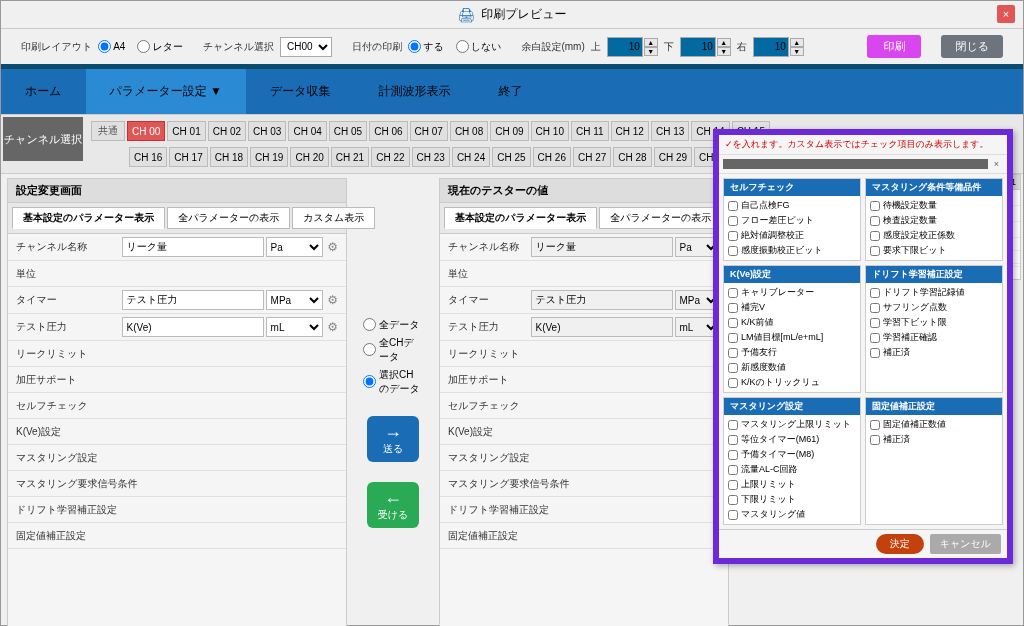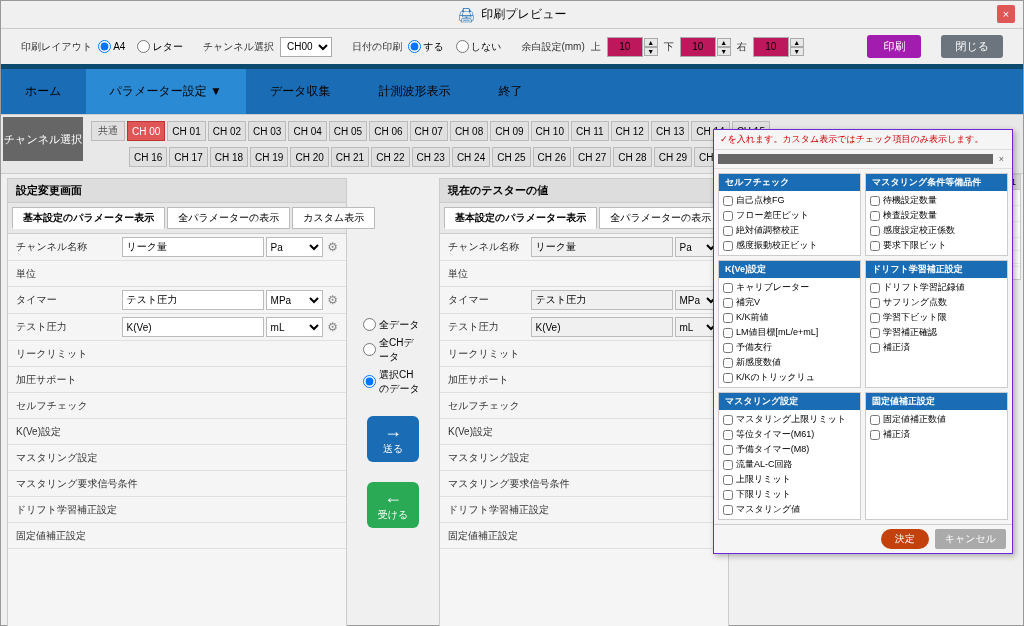--- a/index.html
+++ b/index.html
@@ -80,41 +80,41 @@
       padding: 1px 2px;
       border: 1px solid #aaa;
       background: white;
       height: 20px;
     }
     .toolbar-number {
       width: 36px;
       font-size: 10px;
       padding: 1px 2px;
       border: 1px solid #aaa;
-      background: #be185d;
+      background: #0369a1;
       height: 20px;
-      text-align: center;
+      text-align: right;
     }
     .toolbar-spin {
       display: flex;
       flex-direction: column;
       margin-left: 1px;
     }
     .toolbar-spin button {
       width: 14px;
       height: 9px;
       font-size: 7px;
       border: 1px solid #aaa;
       background: #e8e8e8;
       cursor: pointer;
       line-height: 1;
       padding: 0;
     }
     .print-btn {
-      background: #a21caf;
+      background: #d946ef;
       color: white;
       border: none;
       padding: 4px 16px;
       font-size: 11px;
       cursor: pointer;
       border-radius: 3px;
       margin-left: auto;
     }
     .close-btn-toolbar {
       background: #6c757d;
@@ -384,21 +384,21 @@
       gap: 2px;
     }
 
     
     .custom-display-panel {
       position: absolute;
       right: 10px;
       top: 60px;
       width: 300px;
       background: #f5f5f5;
-      border: 1px solid #6d28d9;
+      border: 6px solid #6d28d9;
       box-shadow: 2px 2px 6px rgba(0,0,0,0.3);
       z-index: 10;
       font-size: 10px;
     }
     .custom-panel-note {
       color: #cc0000;
       font-size: 9px;
       padding: 3px 6px;
       border-bottom: 1px solid #ddd;
     }

